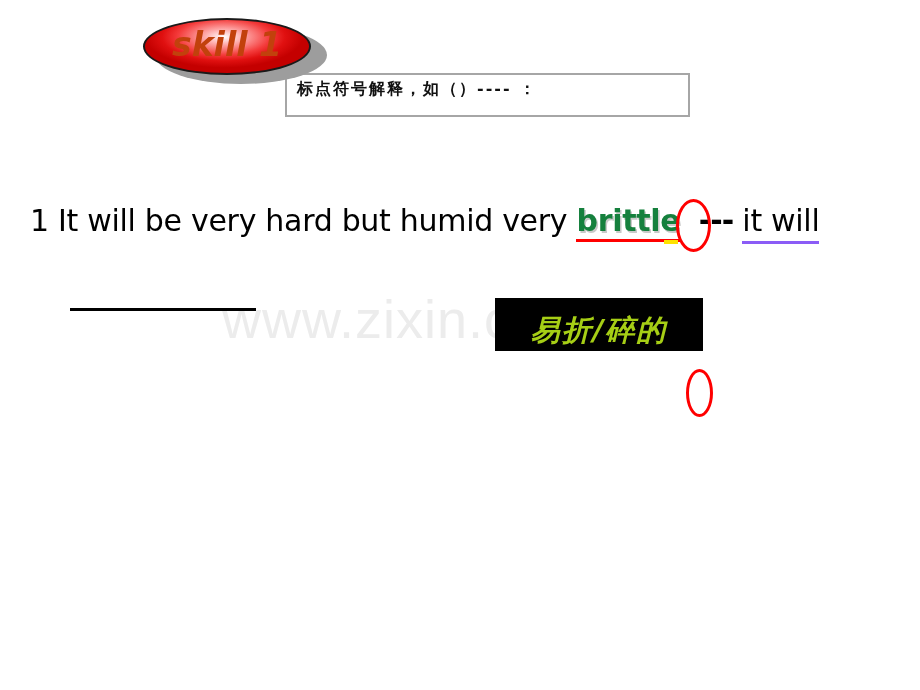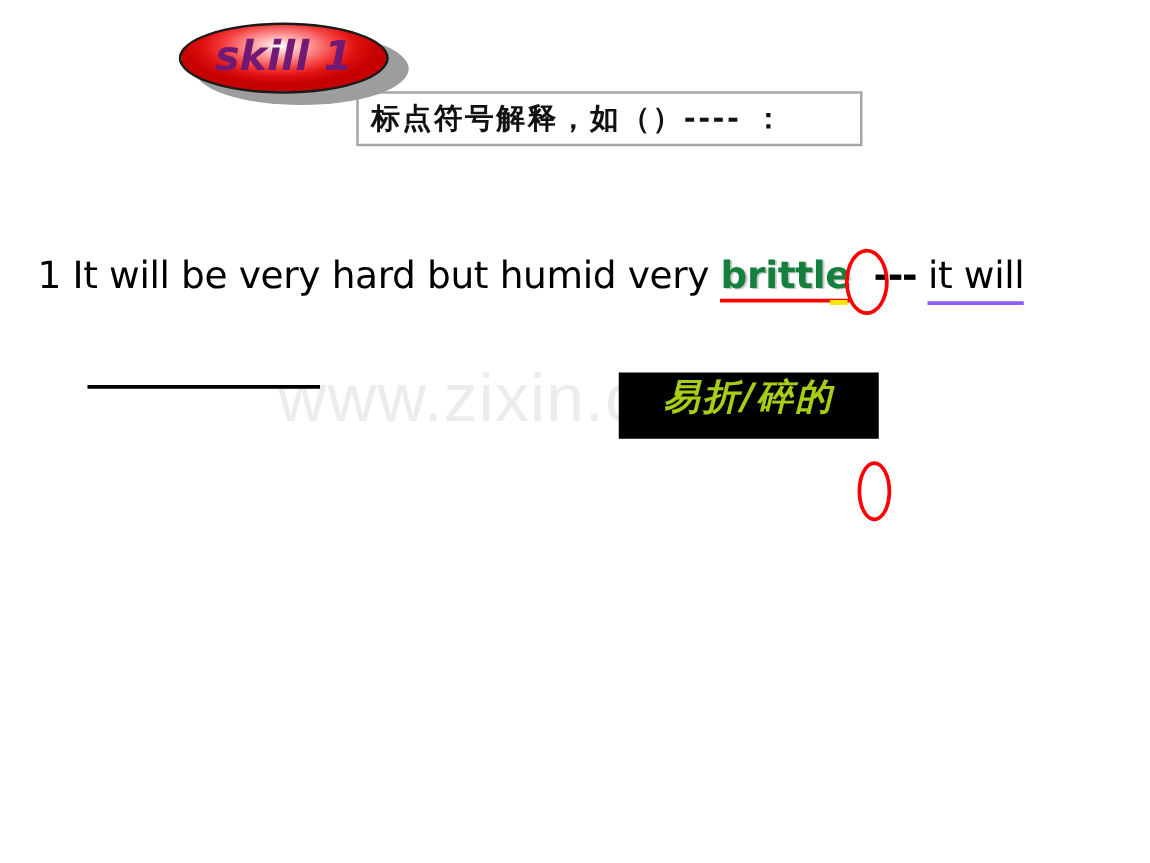--- a/index.html
+++ b/index.html
@@ -70,21 +70,21 @@
     left: 0;
     top: 0;
     width: 168px;
     height: 57px;
     line-height: 54px;
     text-align: center;
     font-family: "DejaVu Sans", sans-serif;
     font-weight: bold;
     font-style: italic;
     font-size: 33px;
-    color: #701a75;
+    color: #c2410c;
     letter-spacing: 0px;
   }
 
   
   .prompt-box {
     position: absolute;
     left: 285px;
     top: 73px;
     width: 405px;
     height: 44px;
@@ -92,21 +92,21 @@
     background: #ffffff;
     box-sizing: border-box;
     z-index: 3;
   }
   .prompt-text {
     position: absolute;
     left: 10px;
     top: 4px;
     font-family: "DejaVu Sans", sans-serif;
     font-weight: bold;
-    font-size: 23px;
+    font-size: 16px;
     letter-spacing: 2px;
     color: #111111;
     white-space: nowrap;
   }
 
   
   .sentence {
     position: absolute;
     font-family: "DejaVu Sans", sans-serif;
     font-size: 30px;
@@ -175,21 +175,21 @@
     background: #000000;
     z-index: 3;
   }
 
   
   .gloss-box {
     position: absolute;
     background: #000000;
     z-index: 4;
     display: flex;
-    align-items: flex-start;
+    align-items: flex-end;
     justify-content: center;
   }
   #gloss-1 { left: 495px; top: 298px; width: 208px; height: 53px; }
   #gloss-2 { left: 355px; top: 514px; width: 170px; height: 58px; }
   .gloss-text {
     font-family: "DejaVu Sans", sans-serif;
     font-weight: bold;
     font-style: italic;
     font-size: 29px;
     color: #a6ce15;

